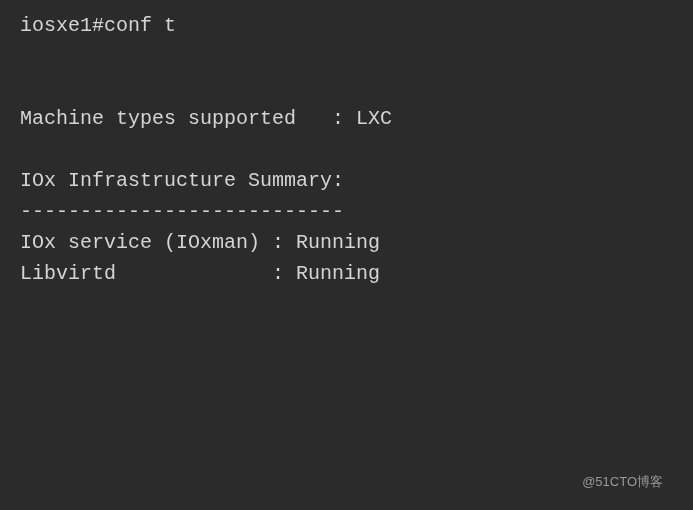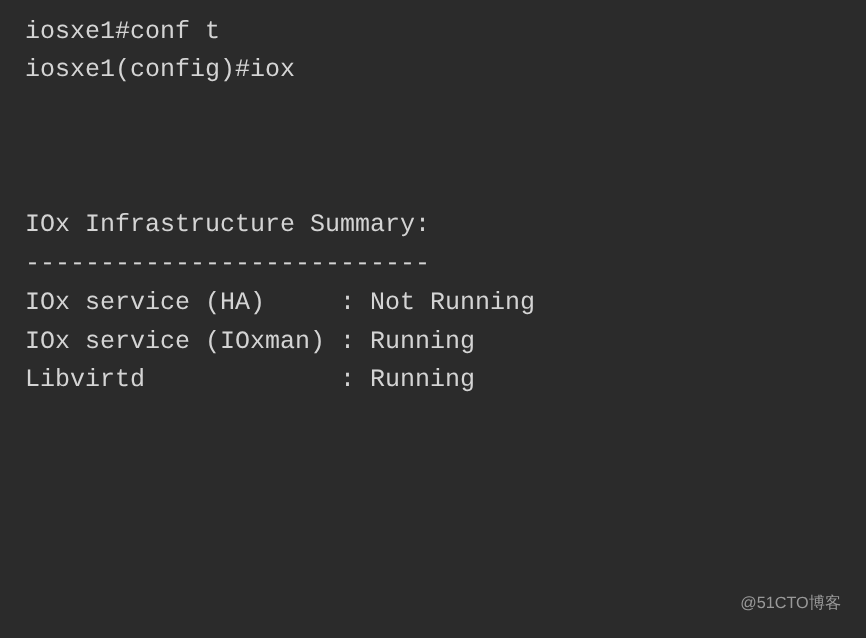--- a/index.html
+++ b/index.html
@@ -18,40 +18,39 @@
       position: relative;
       overflow: hidden;
       line-height: 1.55;
     }
     .terminal-line {
       white-space: pre;
     }
     .watermark {
       position: absolute;
       bottom: 18px;
-      right: 20px;
+      right: 30px;
       font-size: 13px;
       color: #999;
       font-family: Arial, sans-serif;
     }
     .blank {
       height: 1.55em;
     }
   </style>
 </head>
 <body>
 
 <div id="terminal-container">
     <div class="terminal-line"><span>iosxe1</span><span>#</span><span>conf t</span></div>
-    <div class="terminal-line"><span>iosxe1</span><span>(config)</span><span>#</span><span>iox</span></div>
     <div class="blank"></div>
     <div class="blank"></div>
+    <div class="terminal-line">Machine types supported   : LXC</div>
     <div class="blank"></div>
     <div class="terminal-line">IOx Infrastructure Summary:</div>
     <div class="terminal-line">---------------------------</div>
-    <div class="terminal-line">IOx service (HA)     : Not Running</div>
     <div class="terminal-line">IOx service (IOxman) : Running</div>
     <div class="terminal-line">Libvirtd             : Running</div>
     <div class="blank"></div>
     <div class="terminal-line"><span></span></div>
   </div>
 
 <div class="watermark">@51CTO博客</div>
 
 </body></html>

